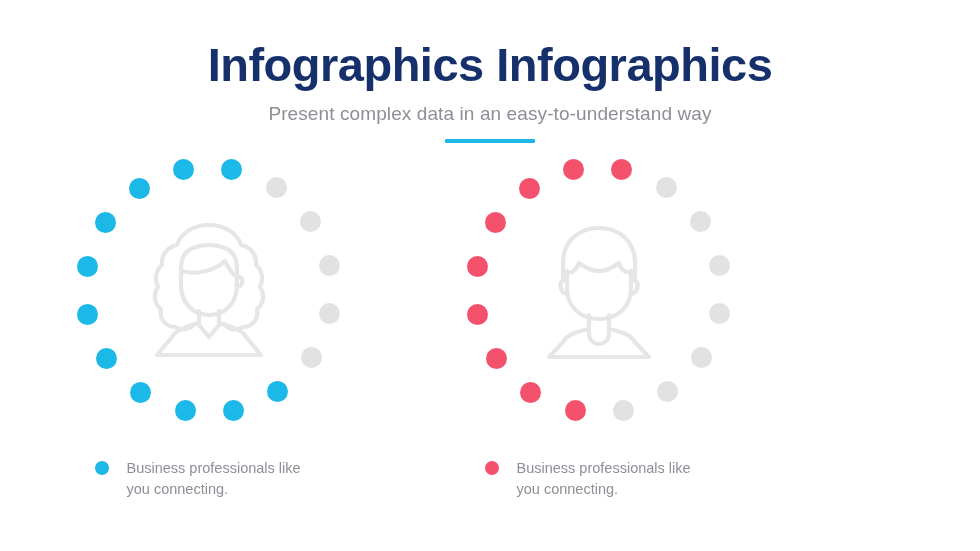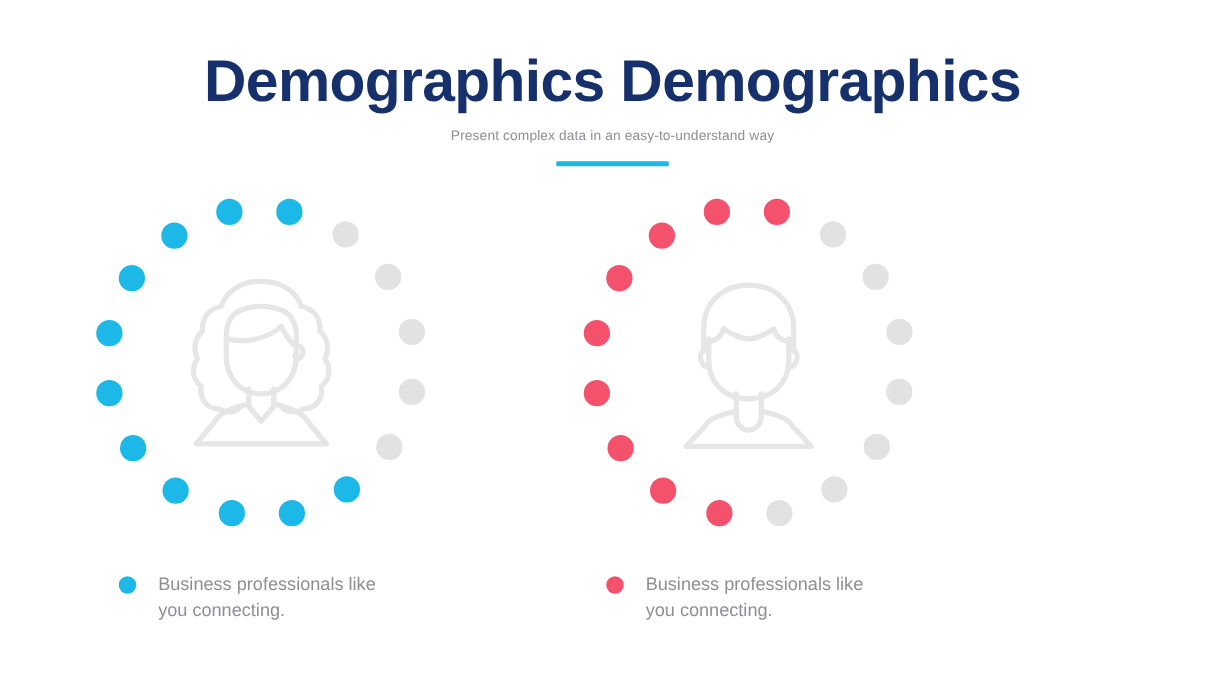--- a/index.html
+++ b/index.html
@@ -34,21 +34,21 @@
   .title {
     font-size: 47px;
     font-weight: bold;
     color: #16306b;
     letter-spacing: -0.5px;
     line-height: 1.05;
     margin: 0;
     white-space: nowrap;
   }
   .subtitle {
-    font-size: 11px;
+    font-size: 19px;
     color: #8e8e96;
     margin: 14px 0 0 0;
     letter-spacing: 0.1px;
     font-weight: normal;
   }
   .accent-bar {
     width: 90px;
     height: 4px;
     background: #1cb8e8;
     margin: 14px auto 0 auto;
@@ -117,21 +117,21 @@
     line-height: 1.45;
     max-width: 190px;
   }
 </style>
 </head>
 <body style="background: rgb(255, 255, 255);">
 
 <div class="slide">
 
   <div class="header">
-    <h1 class="title" style="color: rgb(22, 48, 107);">Demographics Demographics</h1>
+    <h1 class="title" style="color: rgb(22, 48, 107);">Infographics Infographics</h1>
     <p class="subtitle" style="color: rgb(142, 142, 150);">Present complex data in an easy-to-understand way</p>
     <div class="accent-bar" style="background: rgb(28, 184, 232);"></div>
   </div>
 
   <div class="panels">
 
     <div class="panel">
       <div class="ring-wrap" id="ring-0">
         <svg class="person-icon" viewBox="0 0 132 142" fill="none" stroke="#e6e6e6" stroke-width="4.2" stroke-linecap="round" stroke-linejoin="round">
 

